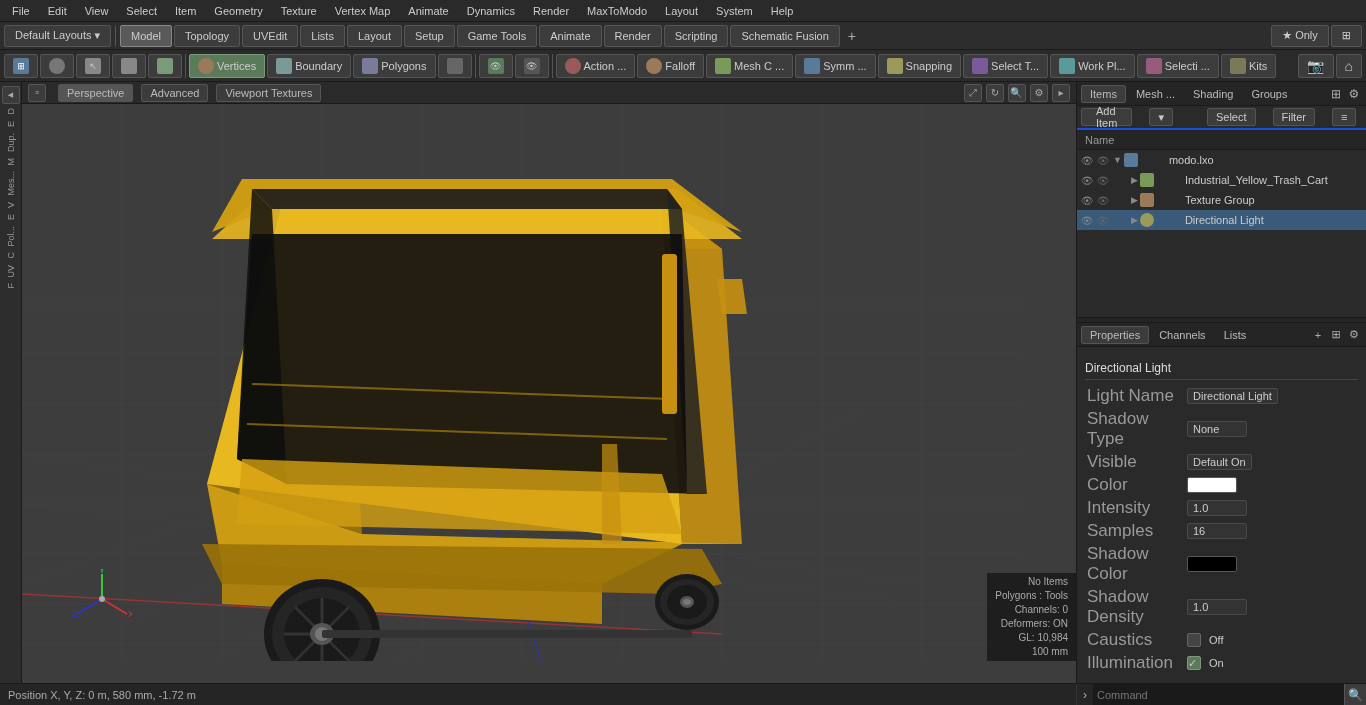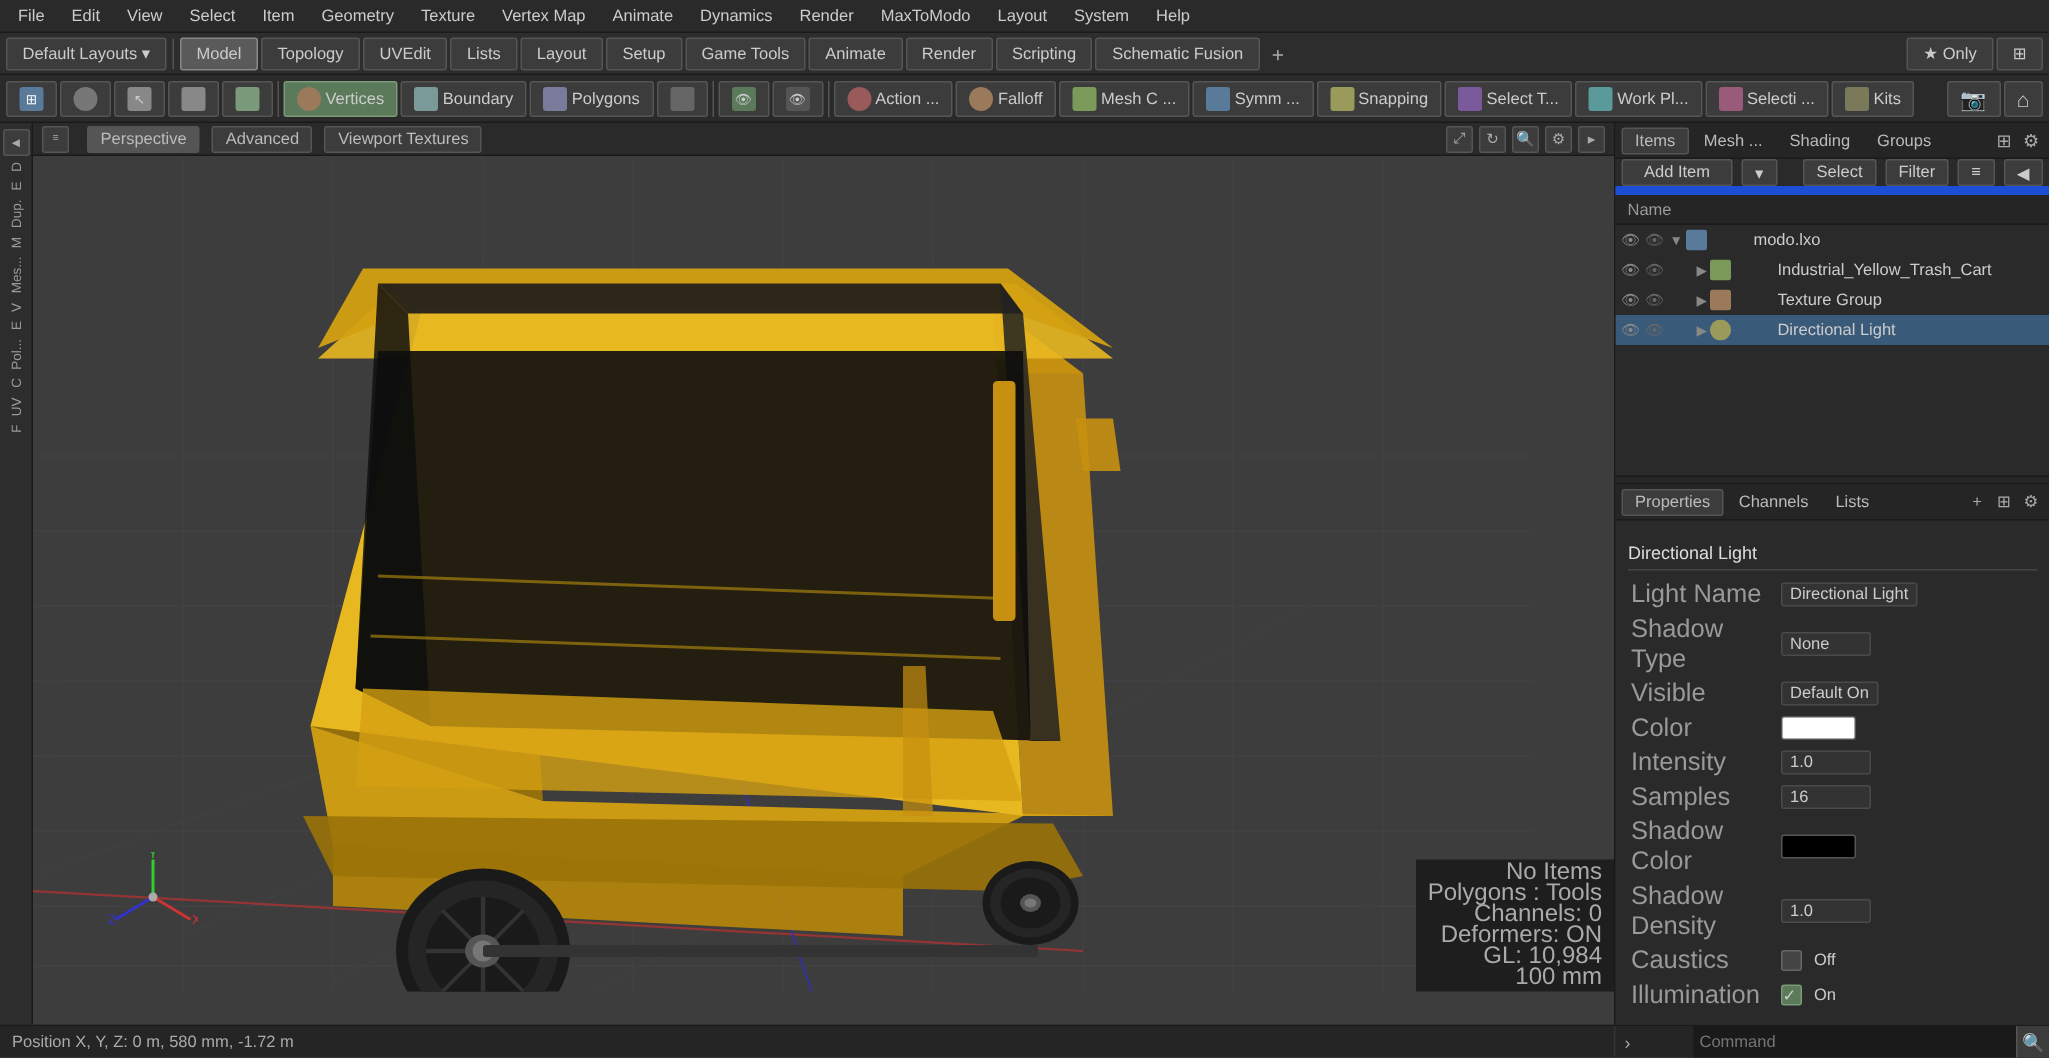--- a/index.html
+++ b/index.html
@@ -36,38 +36,38 @@
     #viewport-header { display: flex; align-items: center; height: 22px; background: #2a2a2a; border-bottom: 1px solid #1a1a1a; padding: 0 6px; gap: 8px; }
     .vp-tab { padding: 2px 8px; background: #3c3c3c; border: 1px solid #555; color: #bbb; font-size: 11px; cursor: pointer; border-radius: 2px; }
     .vp-tab.active { background: #555; }
     .vp-controls { margin-left: auto; display: flex; gap: 4px; }
     .vp-ctrl-btn { width: 18px; height: 18px; background: #3c3c3c; border: 1px solid #555; border-radius: 2px; cursor: pointer; display: flex; align-items: center; justify-content: center; color: #aaa; font-size: 10px; }
 
     
     #scene-canvas { position: absolute; top: 22px; left: 0; right: 0; bottom: 22px; background: #404040; }
 
     
-    #viewport-status { position: absolute; bottom: 0; right: 0; padding: 2px 8px; font-size: 16px; color: #aaa; text-align: right; background: rgba(0,0,0,0.5); }
+    #viewport-status { position: absolute; bottom: 0; right: 0; padding: 2px 8px; font-size: 10px; color: #aaa; text-align: right; background: rgba(0,0,0,0.5); }
     #viewport-status div { line-height: 14px; }
 
     
     #axis-indicator { position: absolute; bottom: 30px; left: 50px; }
 
     
     #right-panel { width: 290px; background: #2d2d2d; border-left: 1px solid #1a1a1a; display: flex; flex-direction: column; }
 
     
     #items-panel { flex: 1; display: flex; flex-direction: column; }
     #items-tabs { display: flex; align-items: center; height: 24px; background: #252525; border-bottom: 1px solid #1a1a1a; padding: 0 4px; gap: 2px; }
     .items-tab { padding: 2px 8px; color: #bbb; font-size: 11px; cursor: pointer; border-radius: 2px; }
     .items-tab.active { background: #3c3c3c; border: 1px solid #555; }
     .items-tab-spacer { flex: 1; }
     .items-tab-icon { width: 16px; height: 16px; display: flex; align-items: center; justify-content: center; color: #aaa; cursor: pointer; font-size: 12px; }
 
-    #items-toolbar { display: flex; align-items: center; height: 24px; background: #2a2a2a; border-bottom: 6px solid #1d4ed8; padding: 0 4px; gap: 6px; }
+    #items-toolbar { display: flex; align-items: center; height: 24px; background: #2a2a2a; border-bottom: 2px solid #1d4ed8; padding: 0 4px; gap: 17px; }
     .items-tb-btn { padding: 2px 8px; background: #3c3c3c; border: 1px solid #555; color: #ccc; font-size: 11px; cursor: pointer; height: 18px; display: flex; align-items: center; border-radius: 2px; }
     .items-tb-btn.wide { padding: 2px 14px; }
     .items-tb-spacer { flex: 1; }
 
     #items-column-header { display: flex; align-items: center; height: 20px; background: #252525; border-bottom: 1px solid #1a1a1a; padding: 0 4px; }
     .col-hdr { font-size: 11px; color: #999; padding: 0 4px; }
 
     #items-list { flex: 1; overflow-y: auto; background: #2a2a2a; }
     .item-row { display: flex; align-items: center; height: 20px; padding: 0 2px; cursor: pointer; }
     .item-row.selected { background: #3a5a7a; }
@@ -95,21 +95,21 @@
     .props-tab-icon { width: 16px; height: 16px; display: flex; align-items: center; justify-content: center; color: #aaa; cursor: pointer; font-size: 11px; }
 
     
     #props-content { flex: 1; background: #2a2a2a; padding: 8px; overflow-y: auto; }
 
     
     #bottom-bar { height: 22px; background: #252525; border-top: 1px solid #1a1a1a; display: flex; align-items: center; }
     #pos-label { font-size: 11px; color: #aaa; padding: 0 8px; flex: 1; }
     #cmd-section { display: flex; align-items: center; width: 290px; border-left: 1px solid #333; }
     #cmd-arrow { padding: 0 6px; color: #aaa; font-size: 12px; }
-    #cmd-input-field { flex: 1; background: #1a1a1a; border: none; color: #ccc; font-size: 11px; padding: 0 4px; height: 22px; outline: none; margin-left: 36px; }
+    #cmd-input-field { flex: 1; background: #1a1a1a; border: none; color: #ccc; font-size: 11px; padding: 0 4px; height: 22px; outline: none; }
     #cmd-search { width: 22px; height: 22px; background: #3c3c3c; border: none; border-left: 1px solid #555; color: #aaa; cursor: pointer; font-size: 12px; }
 
     
     .dl-header { font-size: 12px; color: #ddd; padding: 6px 0 4px 0; border-bottom: 1px solid #444; margin-bottom: 6px; }
     .dl-row { display: flex; align-items: center; min-height: 20px; margin-bottom: 3px; padding: 0 2px; }
     .dl-label { font-size: 17px; color: #999; width: 100px; }
     .dl-val { font-size: 11px; color: #ccc; background: #333; border: 1px solid #4a4a4a; border-radius: 2px; padding: 1px 5px; min-width: 60px; }
     .dl-color-swatch { width: 50px; height: 16px; background: #ffffff; border: 1px solid #555; border-radius: 2px; }
     .dl-checkbox { width: 14px; height: 14px; background: #444; border: 1px solid #666; border-radius: 2px; margin-right: 4px; }
   </style>

